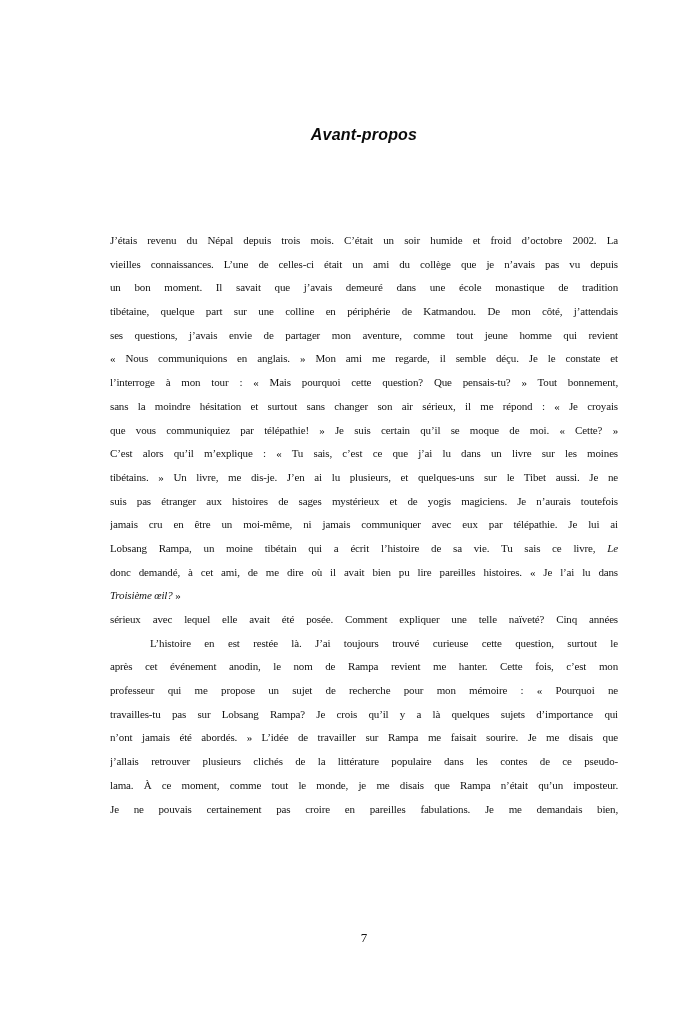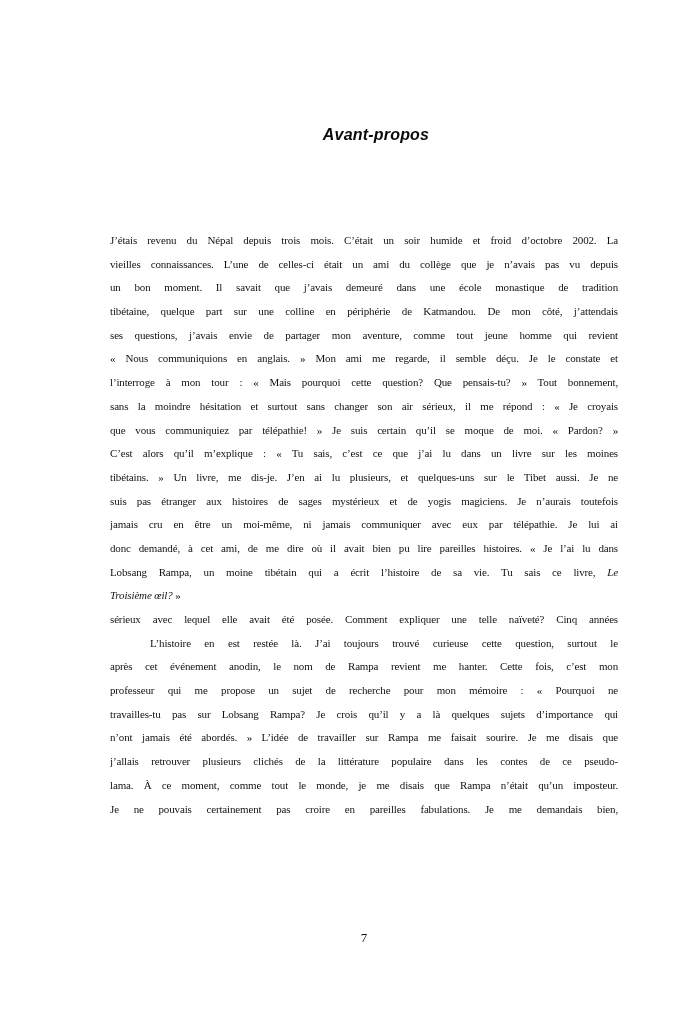--- a/index.html
+++ b/index.html
@@ -10,21 +10,21 @@
     font-family: "Liberation Serif", serif;
     color: #111111;
     overflow: hidden;
   }
   .page {
     position: absolute; inset: 0;
     background: #ffffff;
   }
   .title {
     position: absolute;
-    top: 126px; left: 122px; width: 508px;
+    top: 126px; left: 110px; width: 508px;
     text-align: center;
     font-family: "Liberation Sans", sans-serif;
     font-weight: bold;
     font-style: italic;
     font-size: 16px;
     letter-spacing: 0.2px;
     color: #0a0a0a;
   }
   .body-text {
     position: absolute;
@@ -58,27 +58,27 @@
   <div class="title">Avant-propos</div>
   <div class="body-text">
       <div class="line"><span>J’étais revenu du Népal depuis trois mois. C’était un soir humide et froid d’octobre 2002. La</span></div>
       <div class="line"><span>vieilles connaissances. L’une de celles-ci était un ami du collège que je n’avais pas vu depuis</span></div>
       <div class="line"><span>un bon moment. Il savait que j’avais demeuré dans une école monastique de tradition</span></div>
       <div class="line"><span>tibétaine, quelque part sur une colline en périphérie de Katmandou. De mon côté, j’attendais</span></div>
       <div class="line"><span>ses questions, j’avais envie de partager mon aventure, comme tout jeune homme qui revient</span></div>
       <div class="line"><span>« Nous communiquions en anglais. » Mon ami me regarde, il semble déçu. Je le constate et</span></div>
       <div class="line"><span>l’interroge à mon tour : « Mais pourquoi cette question? Que pensais-tu? » Tout bonnement,</span></div>
       <div class="line"><span>sans la moindre hésitation et surtout sans changer son air sérieux, il me répond : « Je croyais</span></div>
-      <div class="line"><span>que vous communiquiez par télépathie! » Je suis certain qu’il se moque de moi. « Pardon? »</span></div>
+      <div class="line"><span>que vous communiquiez par télépathie! » Je suis certain qu’il se moque de moi. « Cette? »</span></div>
       <div class="line"><span>C’est alors qu’il m’explique : « Tu sais, c’est ce que j’ai lu dans un livre sur les moines</span></div>
       <div class="line"><span>tibétains. » Un livre, me dis-je. J’en ai lu plusieurs, et quelques-uns sur le Tibet aussi. Je ne</span></div>
       <div class="line"><span>suis pas étranger aux histoires de sages mystérieux et de yogis magiciens. Je n’aurais toutefois</span></div>
       <div class="line"><span>jamais cru en être un moi-même, ni jamais communiquer avec eux par télépathie. Je lui ai</span></div>
+      <div class="line"><span>Lobsang Rampa, un moine tibétain qui a écrit l’histoire de sa vie. Tu sais ce livre, </span><span class="it">Le</span></div>
       <div class="line"><span>donc demandé, à cet ami, de me dire où il avait bien pu lire pareilles histoires. « Je l’ai lu dans</span></div>
-      <div class="line"><span>Lobsang Rampa, un moine tibétain qui a écrit l’histoire de sa vie. Tu sais ce livre, </span><span class="it">Le</span></div>
       <div class="line no-just"><span class="it">Troisième œil?</span><span> »</span></div>
       <div class="line"><span>sérieux avec lequel elle avait été posée. Comment expliquer une telle naïveté? Cinq années</span></div>
       <div class="line indent"><span>L’histoire en est restée là. J’ai toujours trouvé curieuse cette question, surtout le</span></div>
       <div class="line"><span>après cet événement anodin, le nom de Rampa revient me hanter. Cette fois, c’est mon</span></div>
       <div class="line"><span>professeur qui me propose un sujet de recherche pour mon mémoire : « Pourquoi ne</span></div>
       <div class="line"><span>travailles-tu pas sur Lobsang Rampa? Je crois qu’il y a là quelques sujets d’importance qui</span></div>
       <div class="line"><span>n’ont jamais été abordés. » L’idée de travailler sur Rampa me faisait sourire. Je me disais que</span></div>
       <div class="line"><span>j’allais retrouver plusieurs clichés de la littérature populaire dans les contes de ce pseudo-</span></div>
       <div class="line"><span>lama. À ce moment, comme tout le monde, je me disais que Rampa n’était qu’un imposteur.</span></div>
       <div class="line"><span>Je ne pouvais certainement pas croire en pareilles fabulations. Je me demandais bien,</span></div>

